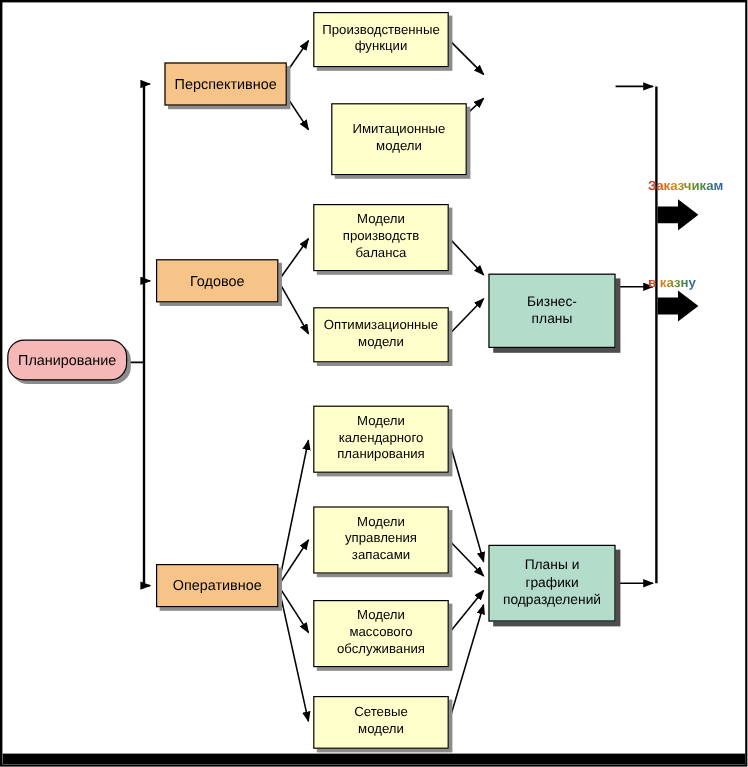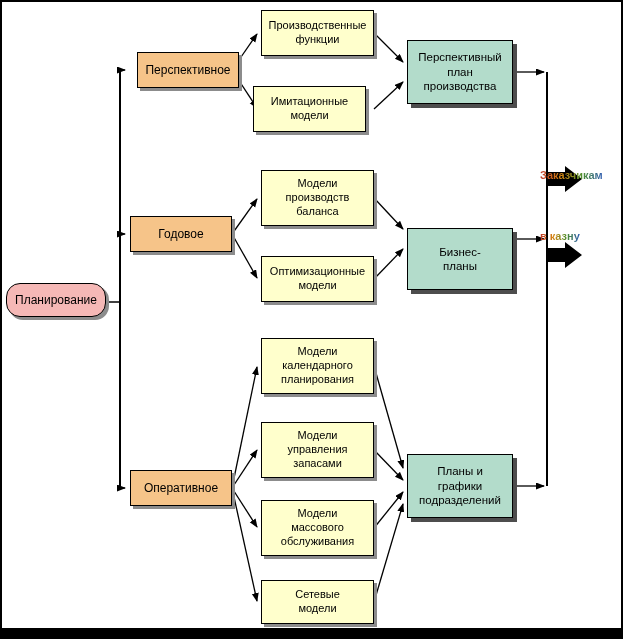--- a/index.html
+++ b/index.html
@@ -18,38 +18,38 @@
   .orange { background:#F6C489; font-size:12px; }
   .yellow { background:#FFFFCC; }
   .green  { background:#B3DCCB; font-size:11.5px; box-shadow:4px 4px 0 #4d4d4d; }
 
   
   #root  { left:4px;   top:281px; width:100px; height:34px; }
   #lvl0  { left:124px; top:50px;  width:102px; height:36px;margin-left:11px; }
   #lvl1  { left:128px; top:214px; width:102px; height:36px; }
   #lvl2  { left:128px; top:468px; width:102px; height:36px; }
   #m0 { left:259px; top:8px;   width:113px; height:46px; }
-  #m1 { left:251px; top:84px;  width:113px; height:46px; }
+  #m1 { left:274px; top:84px;  width:113px; height:60px; }
   #m2 { left:259px; top:168px; width:113px; height:56px; }
   #m3 { left:259px; top:254px; width:113px; height:46px; }
   #m4 { left:259px; top:336px; width:113px; height:56px; }
   #m5 { left:259px; top:420px; width:113px; height:56px; }
   #m6 { left:259px; top:498px; width:113px; height:56px; }
   #m7 { left:259px; top:578px; width:113px; height:44px; }
   #o0 { left:405px; top:38px;  width:106px; height:64px; }
   #o1 { left:405px; top:206px; width:106px; height:62px;margin-top:20px; }
   #o2 { left:405px; top:452px; width:106px; height:64px; }
 
   .ext-label {
     position:absolute; font-size:11px; font-weight:bold; white-space:nowrap;
     background:linear-gradient(90deg,#c0392b,#d58512,#4e8f2f,#2e5bb5);
     -webkit-background-clip:text; background-clip:text;
     -webkit-text-fill-color:transparent; color:#b06a1f;
   }
-  #ext0 { left:538px; top:147px;margin-top:20px; }
+  #ext0 { left:538px; top:147px; }
   #ext1 { left:538px; top:228px; }
 
   #bottom-bar { position:absolute; left:0; right:0; bottom:0; height:9px; background:#000; }
 </style>
 </head>
 <body>
 
 <div id="canvas">
 
   <svg id="connectors" viewBox="0 0 623 639" xmlns="http://www.w3.org/2000/svg">
@@ -118,23 +118,20 @@
 планирования</div>
   <div id="m5" class="box yellow">Модели
 управления
 запасами</div>
   <div id="m6" class="box yellow">Модели
 массового
 обслуживания</div>
   <div id="m7" class="box yellow">Сетевые
 модели</div>
 
-  <div id="o0" class="box green">Перспективный
-план
-производства</div>
   <div id="o1" class="box green">Бизнес-
 планы</div>
   <div id="o2" class="box green">Планы и
 графики
 подразделений</div>
 
   <div id="ext0" class="ext-label">Заказчикам</div>
   <div id="ext1" class="ext-label">в казну</div>
 
   <div id="bottom-bar"></div>

